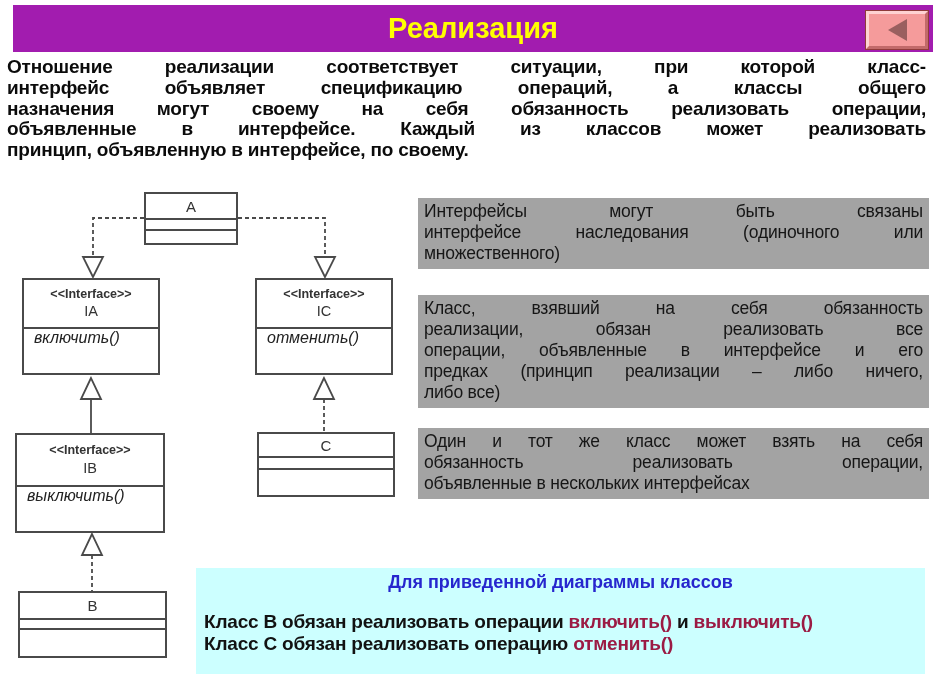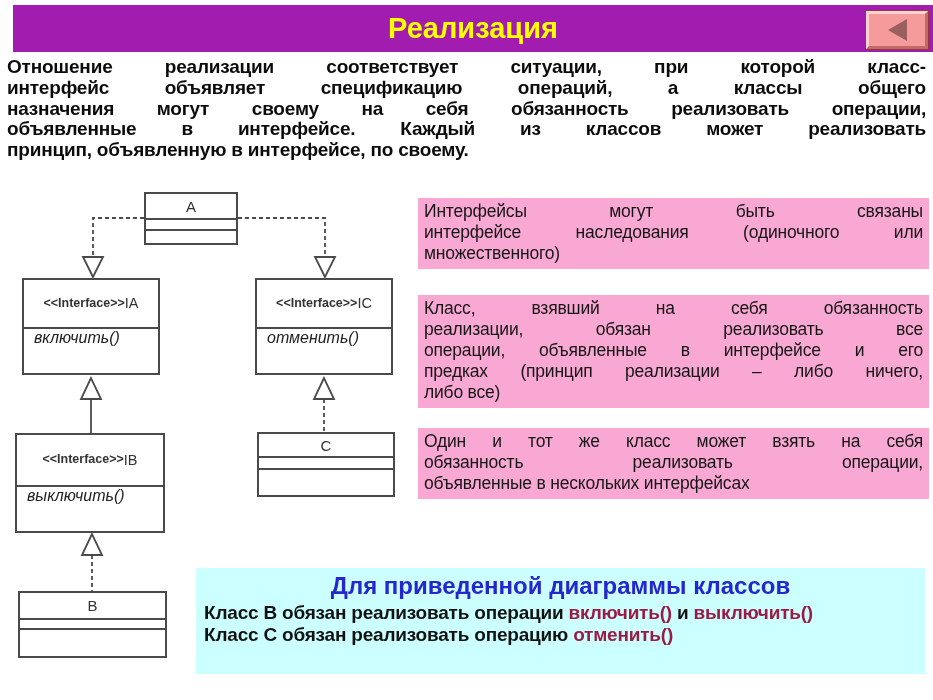--- a/index.html
+++ b/index.html
@@ -44,45 +44,45 @@
   
   .diagram { position:absolute; left:0; top:185px; width:412px; height:490px; }
   .diagram svg { position:absolute; left:0; top:0; }
   .uml-box {
     position:absolute; background:#fff; border:2px solid #4a4a4a; color:#222;
   }
   .uml-box .cmp { border-bottom:2px solid #4a4a4a; overflow:hidden; }
   .uml-box .cmp:last-child { border-bottom:none; }
   .cmp.name-c { display:flex; align-items:center; justify-content:center; font-size:15px; color:#333; }
   .cmp.stereo {
-    display:flex; flex-direction:row; align-items:center; justify-content:center;
+    display:flex; flex-direction:column; align-items:center; justify-content:center;
     line-height:1.25;
   }
   .stereo .st-label { font-size:12.5px; font-weight:bold; color:#333; }
   .stereo .st-name  { font-size:14.5px; color:#333; }
   .cmp.op {
     display:flex; align-items:center; font-style:italic; font-size:16px;
     padding-left:10px; color:#222;
   }
 
   
   .note {
-    position:absolute; left:418px; width:511px; background:#f9a8d4;
+    position:absolute; left:418px; width:511px; background:#a3a3a3;
     font-size:17.5px; color:#161616; line-height:21px; padding:3px 6px 5px 6px;
     letter-spacing:-0.2px;
   }
 
   
   .summary {
     position:absolute; left:196px; top:568px; width:729px; height:106px;
     background:#CCFFFF; padding:4px 8px 0 8px;
   }
   .summary-title {
-    text-align:center; font-size:24px; font-weight:bold; color:#2626CE;
-    margin-bottom:2px;
+    text-align:center; font-size:18px; font-weight:bold; color:#2626CE;
+    margin-bottom:18px;
   }
   .summary-line {
     font-size:19px; font-weight:bold; color:#121212; line-height:21.5px;
     letter-spacing:-0.2px;
   }
 </style>
 </head>
 <body>
 
 <div id="slide">

